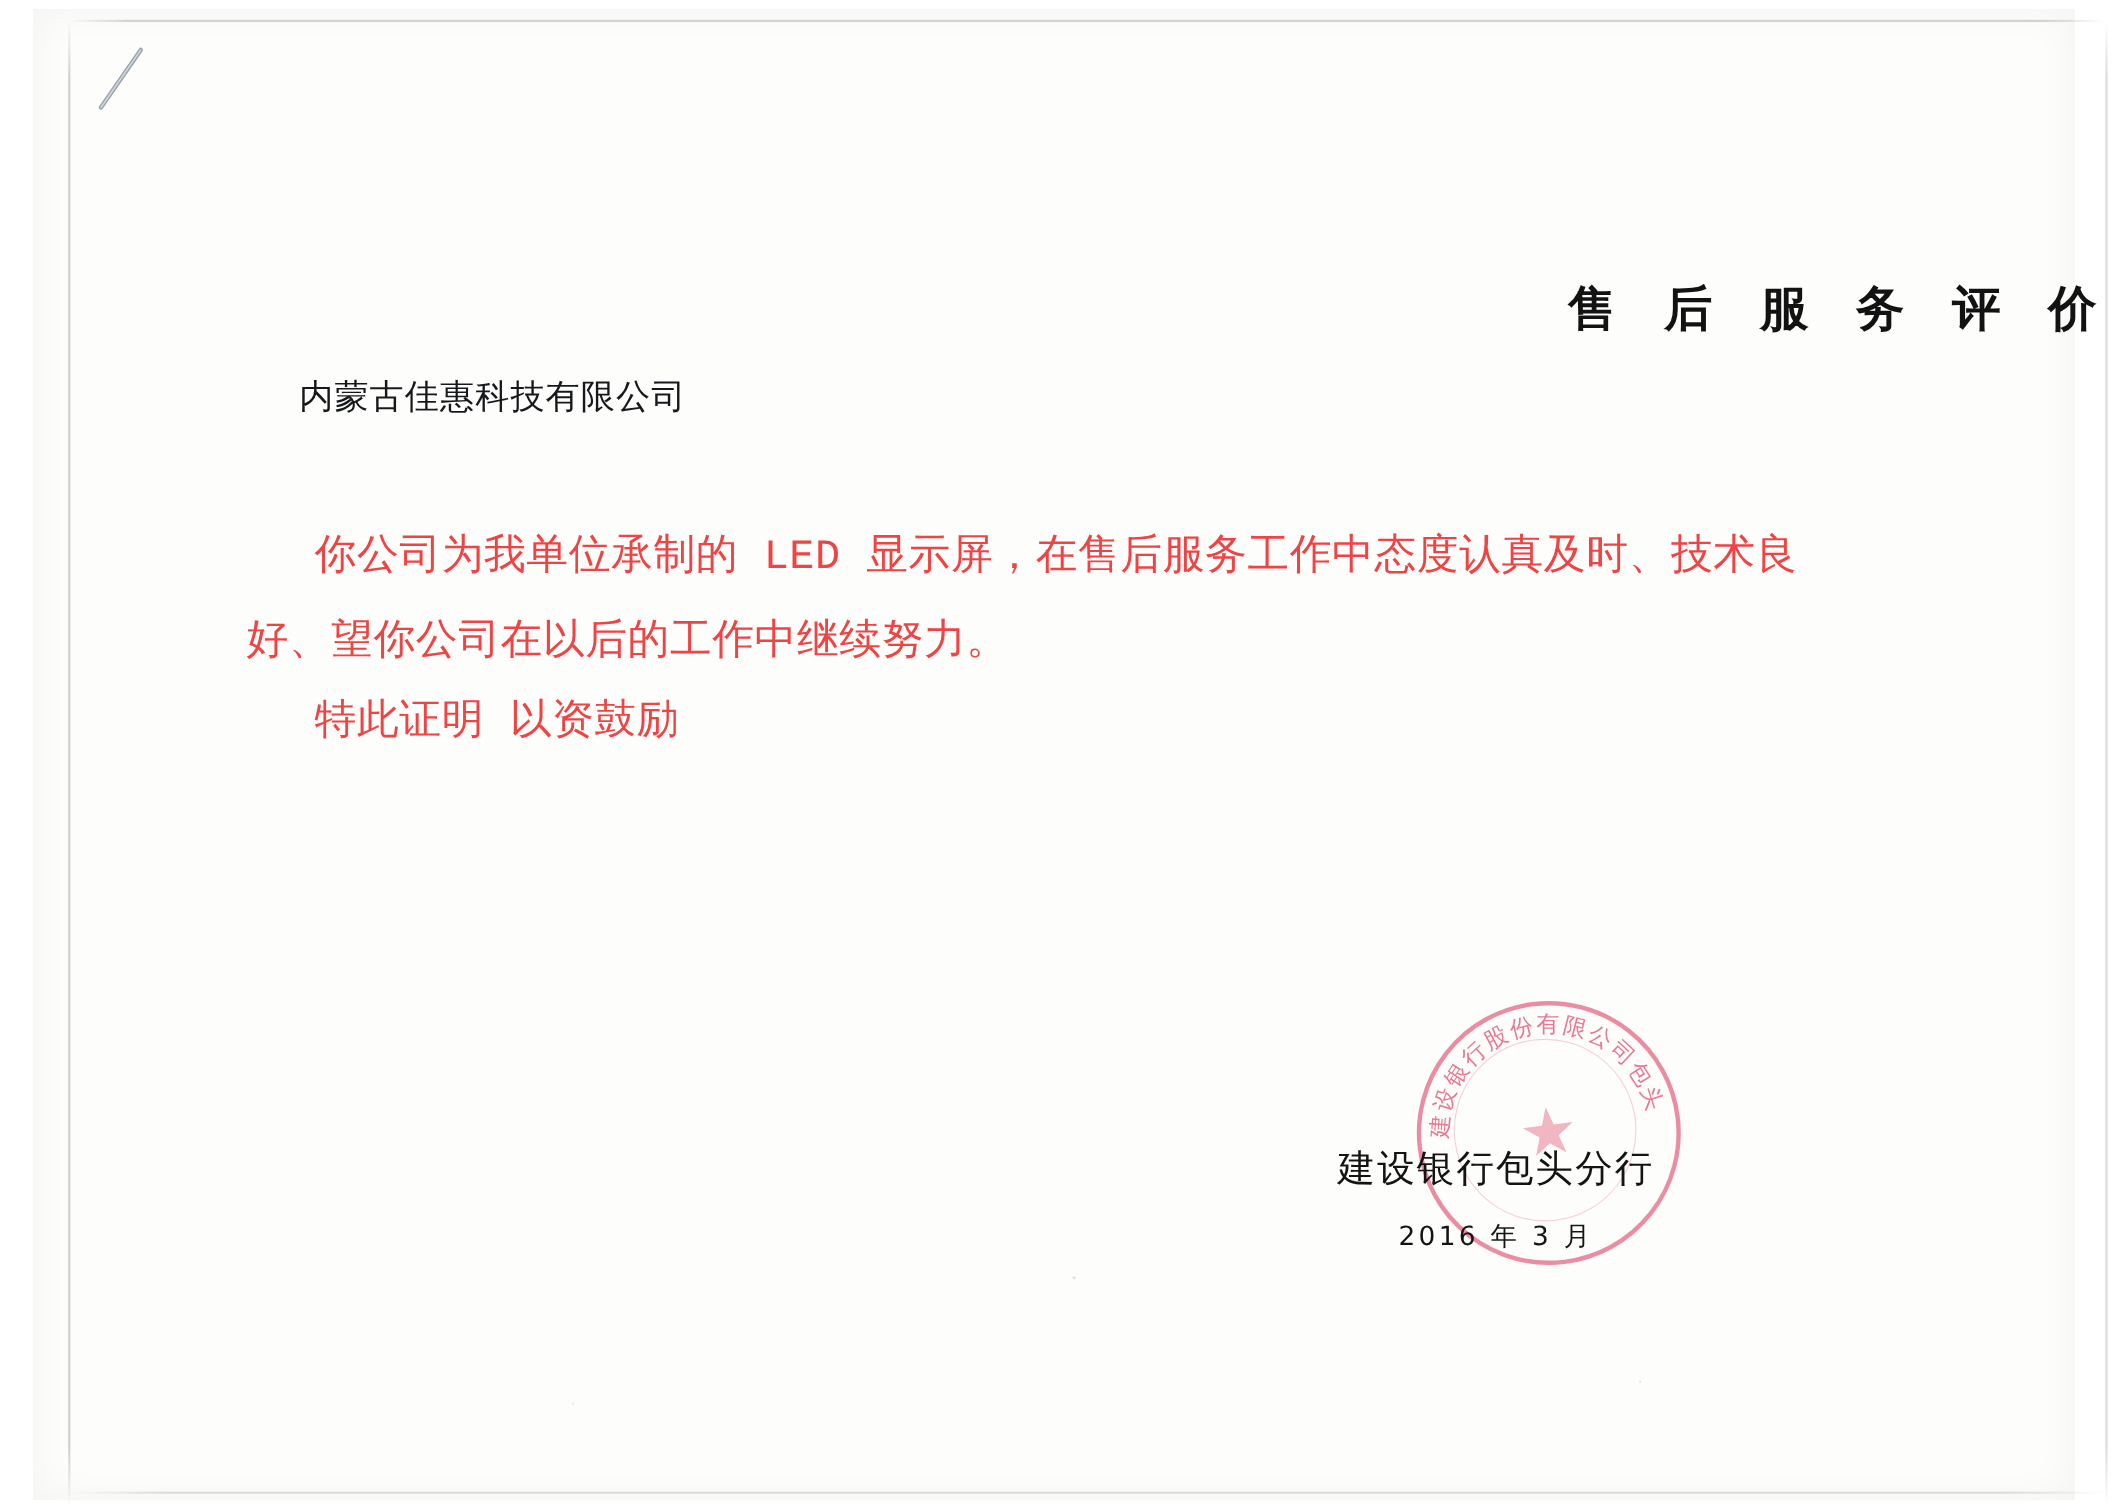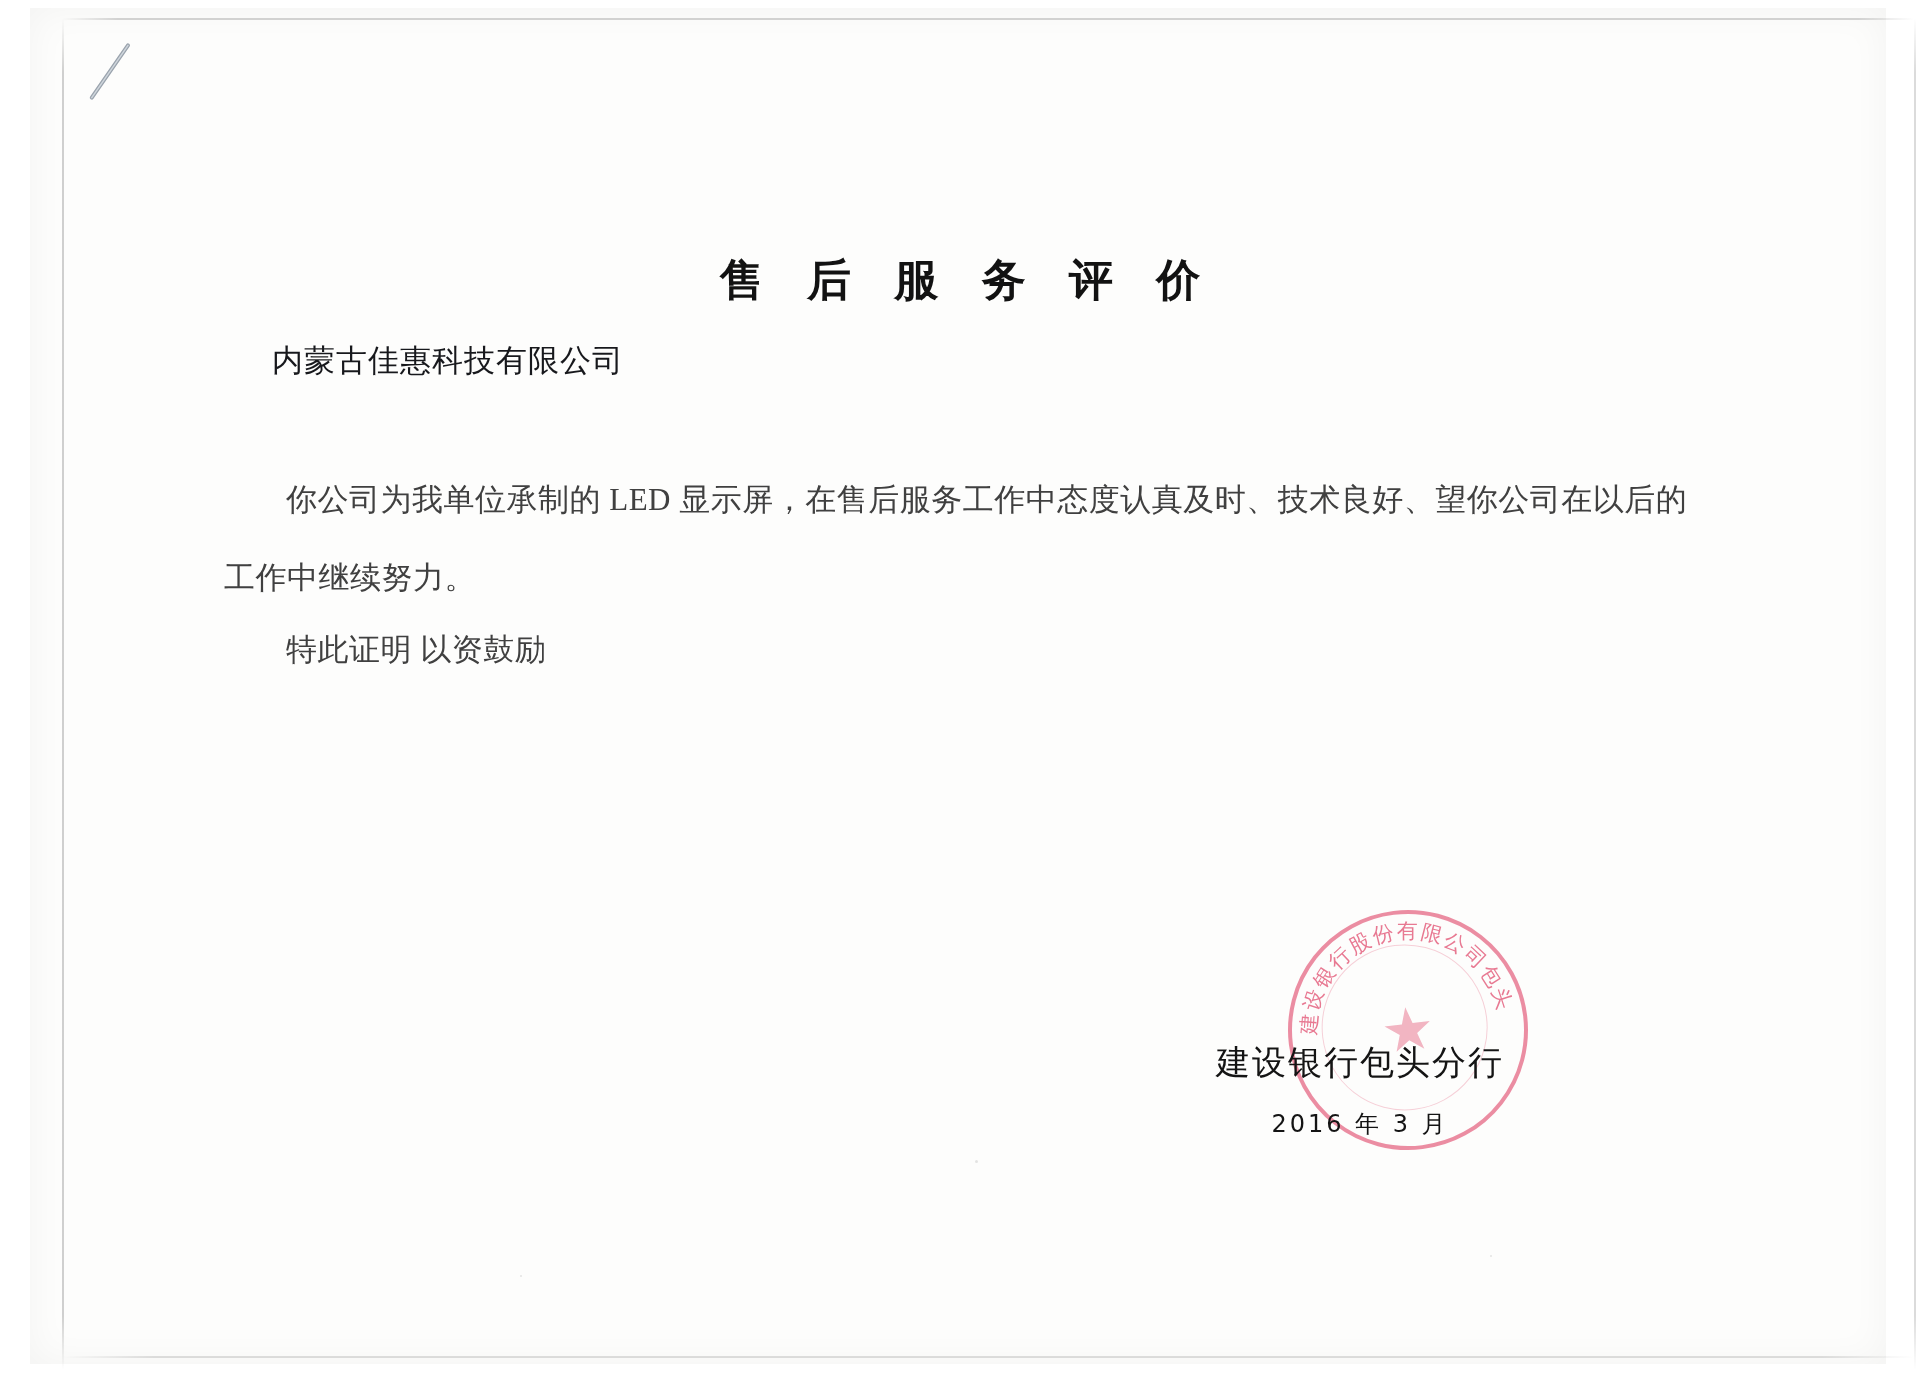--- a/index.html
+++ b/index.html
@@ -69,21 +69,21 @@
     width: 52px;
     height: 60px;
   }
 
   
   #doc-title {
     position: absolute;
     left: 0;
     top: 222px;
     width: 1920px;
-    text-align: center;
+    text-align: right;
     font-family: "DejaVu Sans", "Liberation Sans", sans-serif;
     font-weight: bold;
     font-size: 44px;
     letter-spacing: 14px;
     color: #121212;
     text-indent: 14px;
   }
 
   
   #recipient {
@@ -95,24 +95,24 @@
     letter-spacing: 1px;
     color: #17181c;
     margin-left: 48px;
   }
 
   
   .body-par {
     position: absolute;
     left: 224px;
     width: 1470px;
-    font-family: Liberation Serif, serif;
-    font-size: 31px;
+    font-family: Liberation Mono, monospace;
+    font-size: 38px;
     line-height: 78px;
-    color: #404040;
+    color: #ef4444;
     letter-spacing: 0.5px;
   }
   #par-1 { top: 430px; text-indent: 62px; }
   #par-2 { top: 580px; text-indent: 62px; }
 
   
   #signature-block {
     position: absolute;
     left: 1180px;
     top: 1040px;

